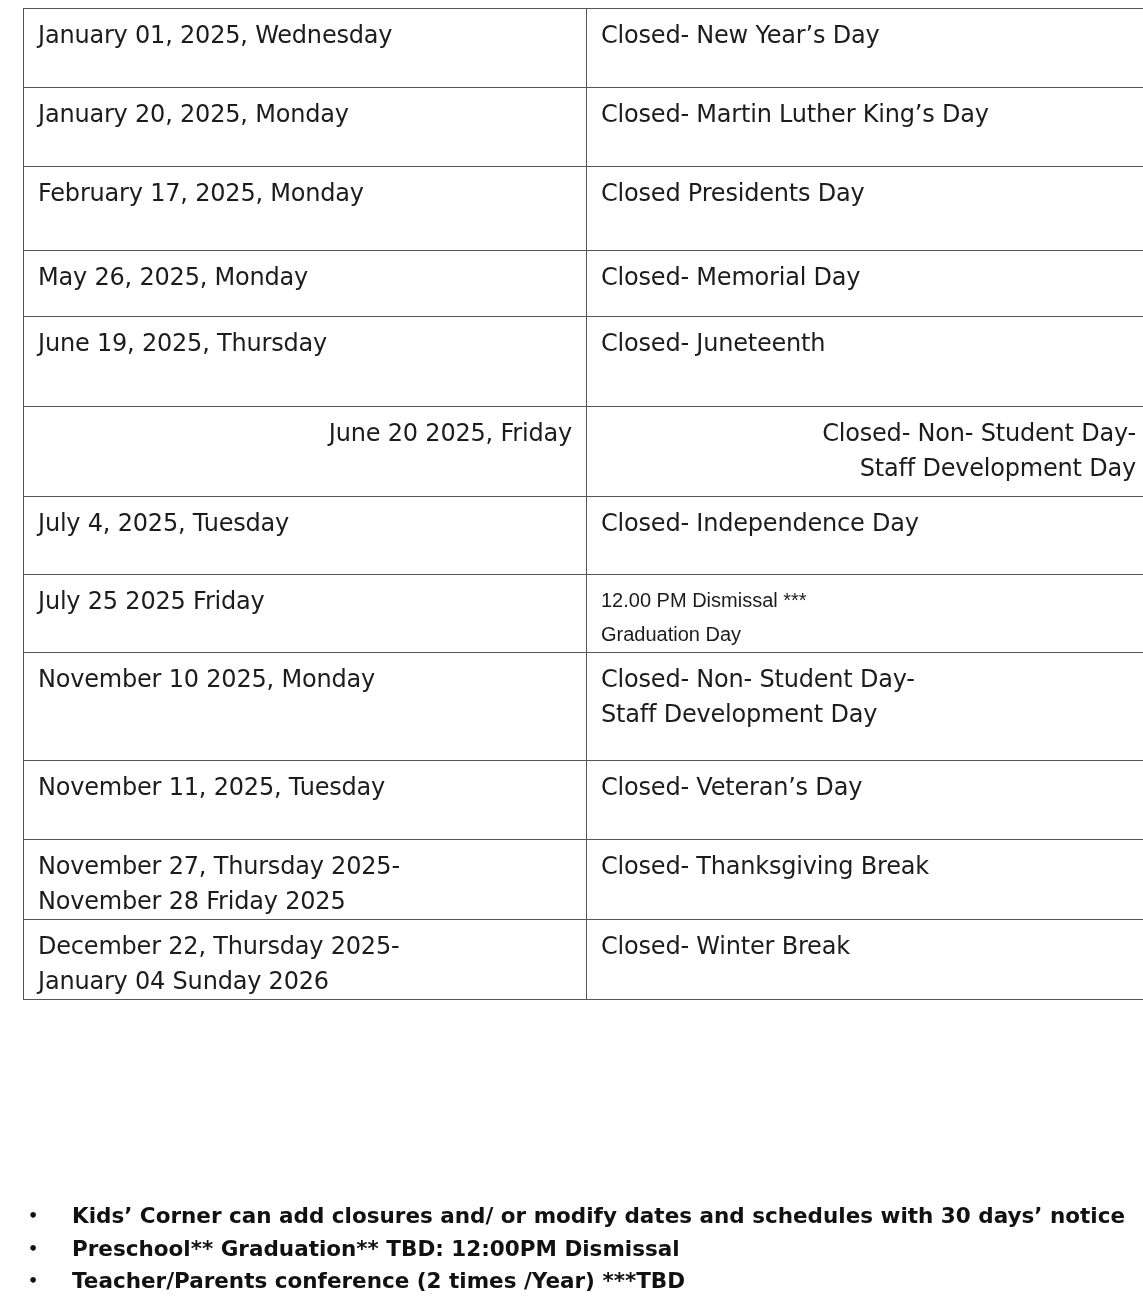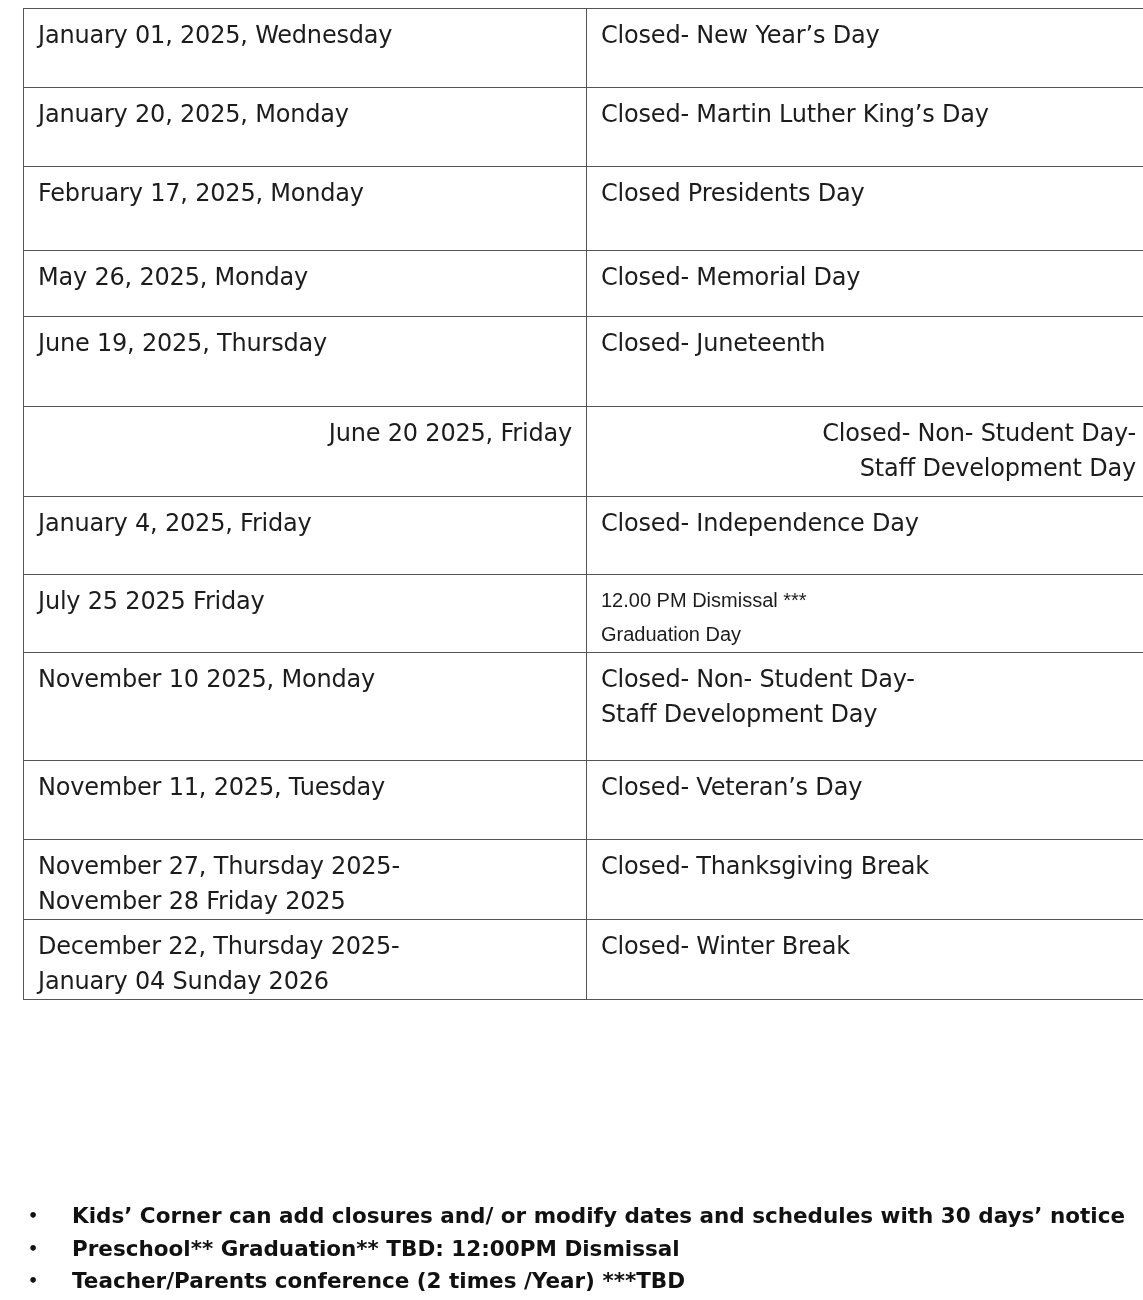--- a/index.html
+++ b/index.html
@@ -121,21 +121,21 @@
         <td class="date-cell">
           <span class="line">June 20 2025, Friday</span>
         </td>
         <td class="note-cell">
           <span class="line">Closed- Non- Student Day-</span>
           <span class="line">Staff Development Day</span>
         </td>
       </tr>
       <tr style="height: 78px;">
         <td class="date-cell">
-          <span class="line">January 4, 2025, Friday</span>
+          <span class="line">July 4, 2025, Tuesday</span>
         </td>
         <td class="note-cell">
           <span class="line">Closed- Independence Day</span>
         </td>
       </tr>
       <tr style="height: 78px; padding-left: 40px;">
         <td class="date-cell">
           <span class="line">July 25 2025 Friday</span>
         </td>
         <td class="note-cell small">

